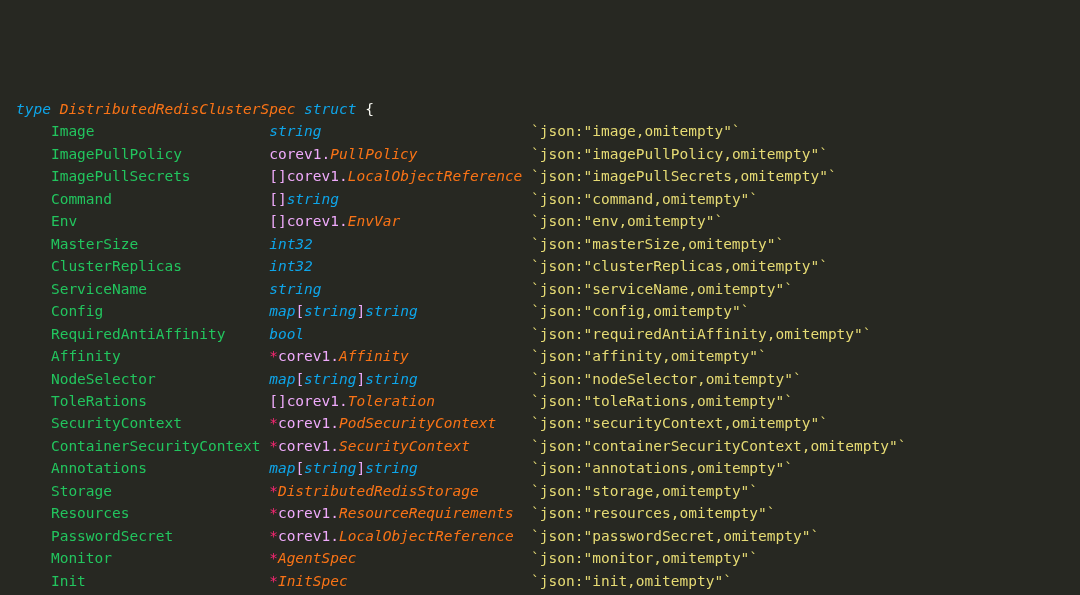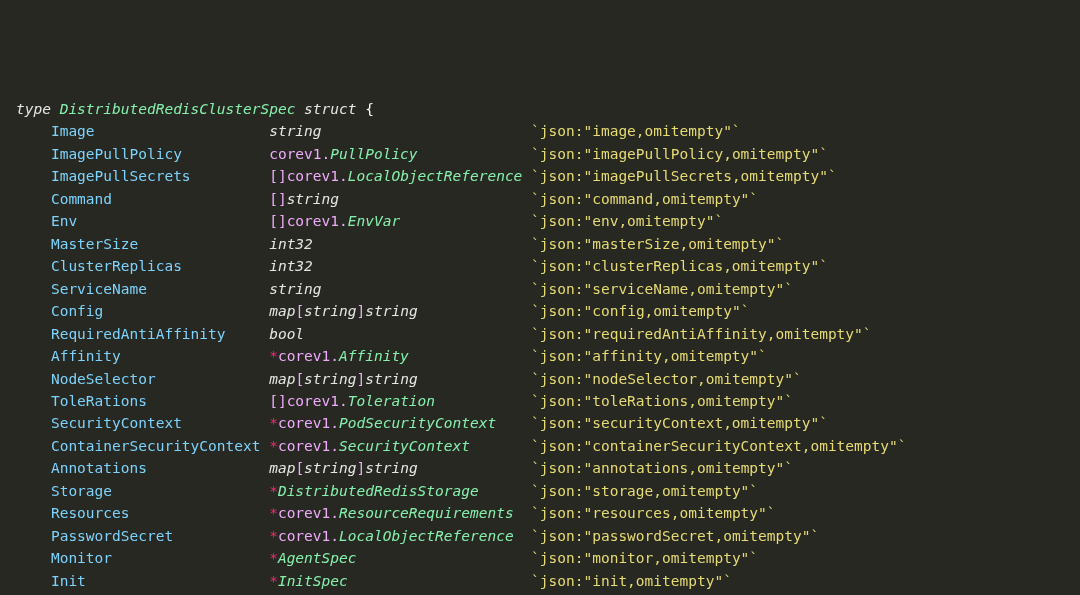--- a/index.html
+++ b/index.html
@@ -6,26 +6,26 @@
     margin: 0;
     padding: 8px 16px 12px 16px;
     background: #272822;
     font-family: "Menlo", "Consolas", "Monaco", monospace;
     font-size: 14.5px;
     line-height: 1.55;
     color: #f8f8f2;
     white-space: pre;
     font-style: italic;
   }
-  .kw   { color: #e5e5e5; font-style: italic; }      
-  .name { color: #86efac; }      
+  .kw   { color: #0ea5e9; font-style: italic; }      
+  .name { color: #f97316; }      
   .op   { color: #f92672; font-style: normal; }      
   .pkg  { color: #f0abfc; font-style: normal; }
   .tag  { color: #e6db74; font-style: normal; }      
-  .fld  { color: #7dd3fc; font-style: normal; }      
+  .fld  { color: #22c55e; font-style: normal; }      
   .plain { color: #f8f8f2; font-style: normal; }
   .row { display: block; }
 </style>
 </head>
 <body>
 
 
 
 <span class="row"><span class="kw">type</span> <span class="name">DistributedRedisClusterSpec</span> <span class="kw">struct</span><span class="plain"> {</span></span><div id="rows"><span class="row">    <span class="fld">Image                    </span><span class="kw">string</span><span class="plain">                        </span><span class="tag">`json:"image,omitempty"`</span></span><span class="row">    <span class="fld">ImagePullPolicy          </span><span class="pkg">corev1.</span><span class="name">PullPolicy</span><span class="plain">             </span><span class="tag">`json:"imagePullPolicy,omitempty"`</span></span><span class="row">    <span class="fld">ImagePullSecrets         </span><span class="pkg">[]corev1.</span><span class="name">LocalObjectReference</span><span class="plain"> </span><span class="tag">`json:"imagePullSecrets,omitempty"`</span></span><span class="row">    <span class="fld">Command                  </span><span class="pkg">[]</span><span class="kw">string</span><span class="plain">                      </span><span class="tag">`json:"command,omitempty"`</span></span><span class="row">    <span class="fld">Env                      </span><span class="pkg">[]corev1.</span><span class="name">EnvVar</span><span class="plain">               </span><span class="tag">`json:"env,omitempty"`</span></span><span class="row">    <span class="fld">MasterSize               </span><span class="kw">int32</span><span class="plain">                         </span><span class="tag">`json:"masterSize,omitempty"`</span></span><span class="row">    <span class="fld">ClusterReplicas          </span><span class="kw">int32</span><span class="plain">                         </span><span class="tag">`json:"clusterReplicas,omitempty"`</span></span><span class="row">    <span class="fld">ServiceName              </span><span class="kw">string</span><span class="plain">                        </span><span class="tag">`json:"serviceName,omitempty"`</span></span><span class="row">    <span class="fld">Config                   </span><span class="kw">map</span><span class="pkg">[</span><span class="kw">string</span><span class="pkg">]</span><span class="kw">string</span><span class="plain">             </span><span class="tag">`json:"config,omitempty"`</span></span><span class="row">    <span class="fld">RequiredAntiAffinity     </span><span class="kw">bool</span><span class="plain">                          </span><span class="tag">`json:"requiredAntiAffinity,omitempty"`</span></span><span class="row">    <span class="fld">Affinity                 </span><span class="op">*</span><span class="pkg">corev1.</span><span class="name">Affinity</span><span class="plain">              </span><span class="tag">`json:"affinity,omitempty"`</span></span><span class="row">    <span class="fld">NodeSelector             </span><span class="kw">map</span><span class="pkg">[</span><span class="kw">string</span><span class="pkg">]</span><span class="kw">string</span><span class="plain">             </span><span class="tag">`json:"nodeSelector,omitempty"`</span></span><span class="row">    <span class="fld">ToleRations              </span><span class="pkg">[]corev1.</span><span class="name">Toleration</span><span class="plain">           </span><span class="tag">`json:"toleRations,omitempty"`</span></span><span class="row">    <span class="fld">SecurityContext          </span><span class="op">*</span><span class="pkg">corev1.</span><span class="name">PodSecurityContext</span><span class="plain">    </span><span class="tag">`json:"securityContext,omitempty"`</span></span><span class="row">    <span class="fld">ContainerSecurityContext </span><span class="op">*</span><span class="pkg">corev1.</span><span class="name">SecurityContext</span><span class="plain">       </span><span class="tag">`json:"containerSecurityContext,omitempty"`</span></span><span class="row">    <span class="fld">Annotations              </span><span class="kw">map</span><span class="pkg">[</span><span class="kw">string</span><span class="pkg">]</span><span class="kw">string</span><span class="plain">             </span><span class="tag">`json:"annotations,omitempty"`</span></span><span class="row">    <span class="fld">Storage                  </span><span class="op">*</span><span class="name">DistributedRedisStorage</span><span class="plain">      </span><span class="tag">`json:"storage,omitempty"`</span></span><span class="row">    <span class="fld">Resources                </span><span class="op">*</span><span class="pkg">corev1.</span><span class="name">ResourceRequirements</span><span class="plain">  </span><span class="tag">`json:"resources,omitempty"`</span></span><span class="row">    <span class="fld">PasswordSecret           </span><span class="op">*</span><span class="pkg">corev1.</span><span class="name">LocalObjectReference</span><span class="plain">  </span><span class="tag">`json:"passwordSecret,omitempty"`</span></span><span class="row">    <span class="fld">Monitor                  </span><span class="op">*</span><span class="name">AgentSpec</span><span class="plain">                    </span><span class="tag">`json:"monitor,omitempty"`</span></span><span class="row">    <span class="fld">Init                     </span><span class="op">*</span><span class="name">InitSpec</span><span class="plain">                     </span><span class="tag">`json:"init,omitempty"`</span></span><span class="row">    </span></div>
 

